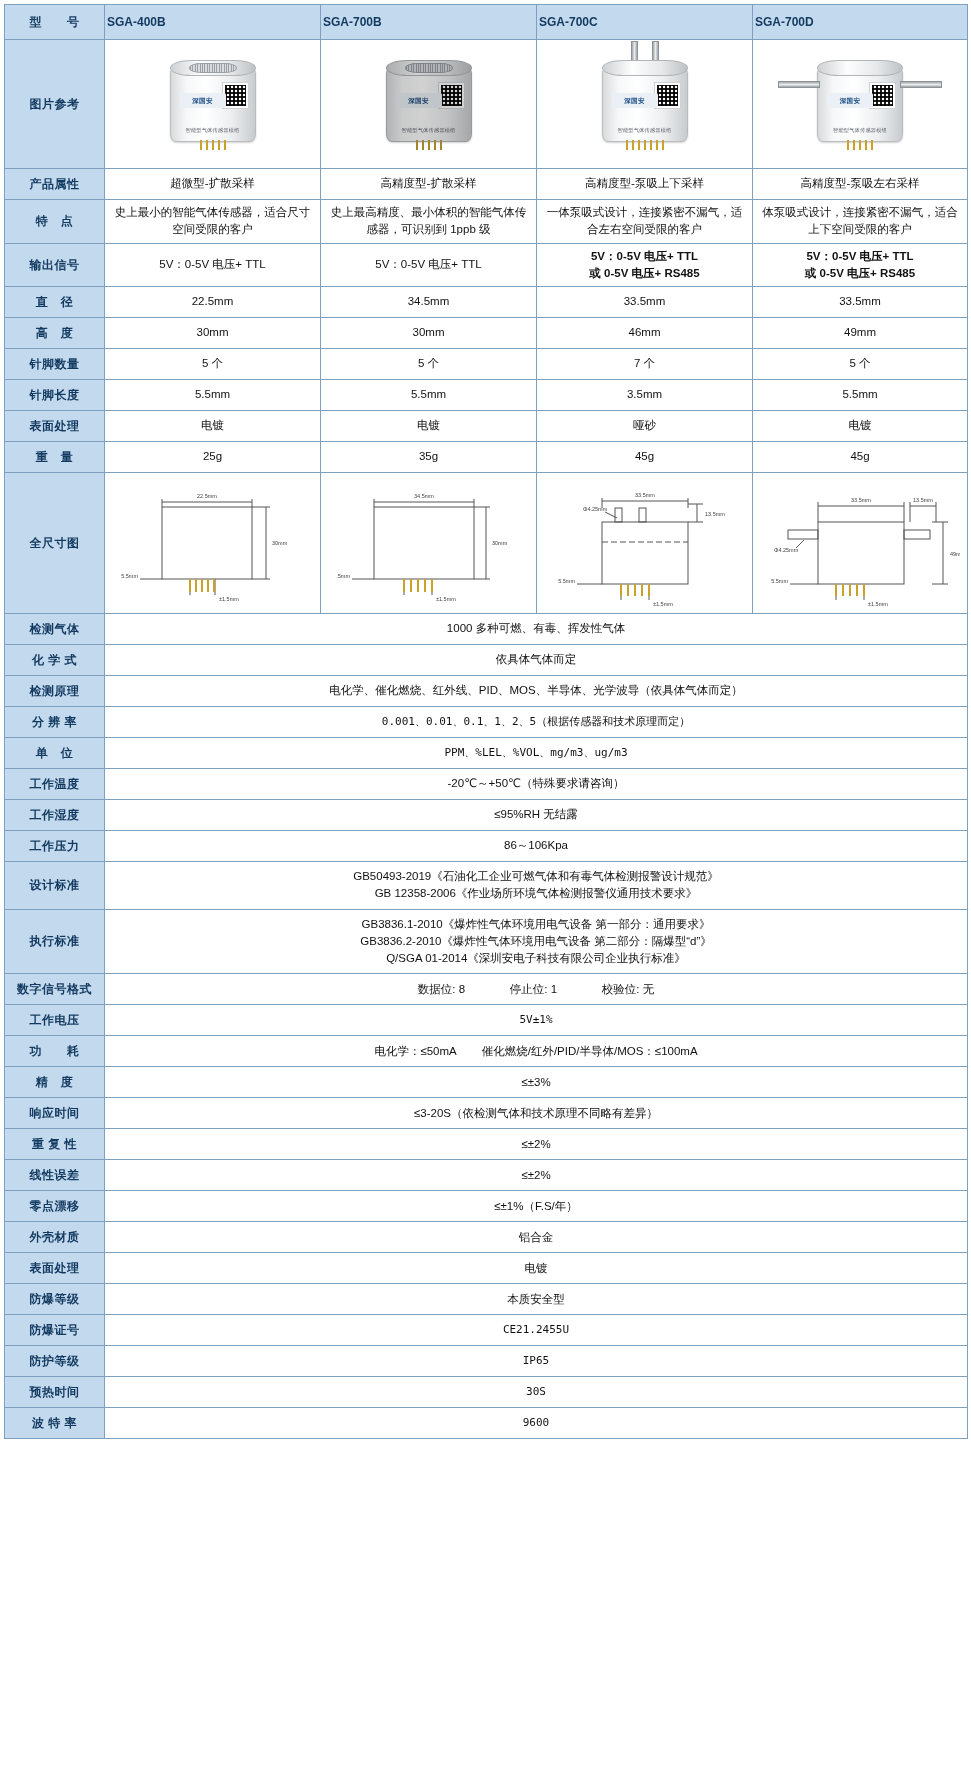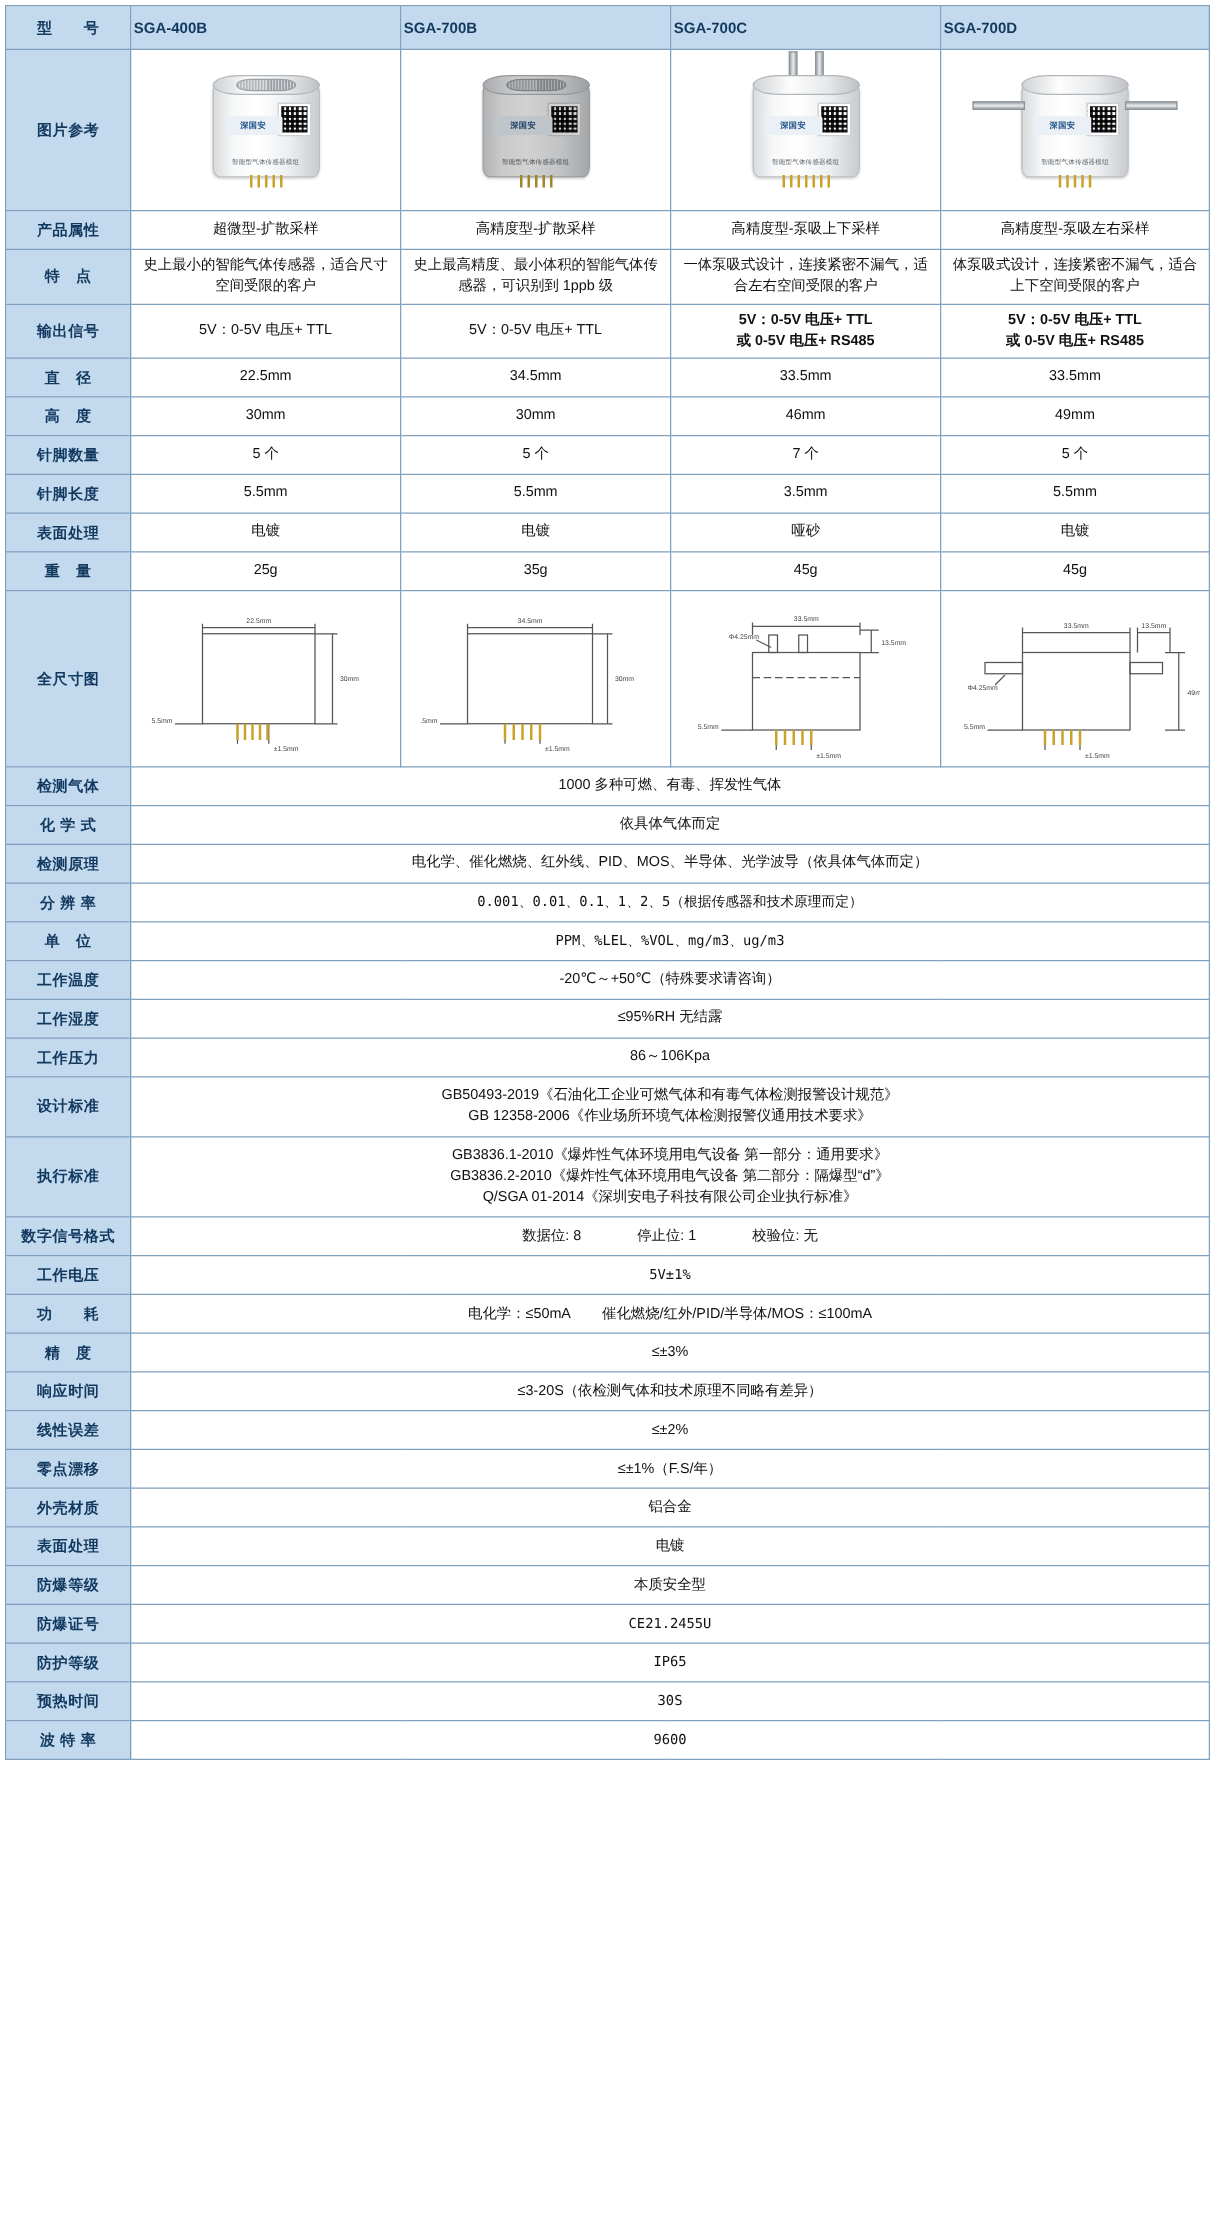--- a/index.html
+++ b/index.html
@@ -501,20 +501,24 @@
   </tr>
   <tr>
     <td class="lbl">精　度</td>
     <td class="l notecell" colspan="4">≤±3%</td>
   </tr>
   <tr>
     <td class="lbl">响应时间</td>
     <td class="l notecell" colspan="4">≤3-20S（依检测气体和技术原理不同略有差异）</td>
   </tr>
   <tr>
+    <td class="lbl">重 复 性</td>
+    <td class="l notecell" colspan="4">≤±2%</td>
+  </tr>
+  <tr>
     <td class="lbl">线性误差</td>
     <td class="l notecell" colspan="4">≤±2%</td>
   </tr>
   <tr>
     <td class="lbl">零点漂移</td>
     <td class="l notecell" colspan="4">≤±1%（F.S/年）</td>
   </tr>
   <tr>
     <td class="lbl">外壳材质</td>
     <td class="l notecell" colspan="4">铝合金</td>

